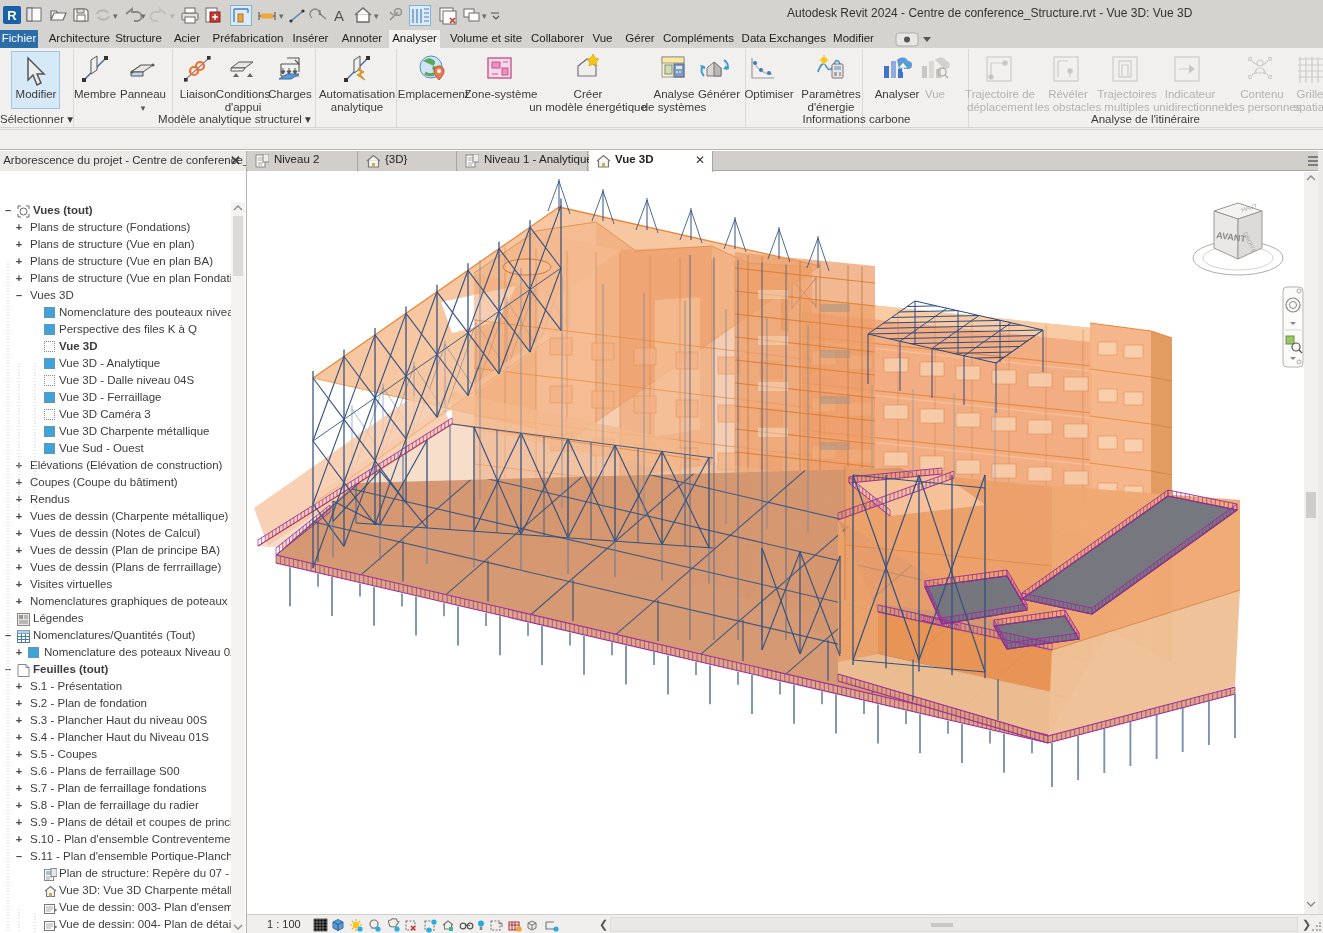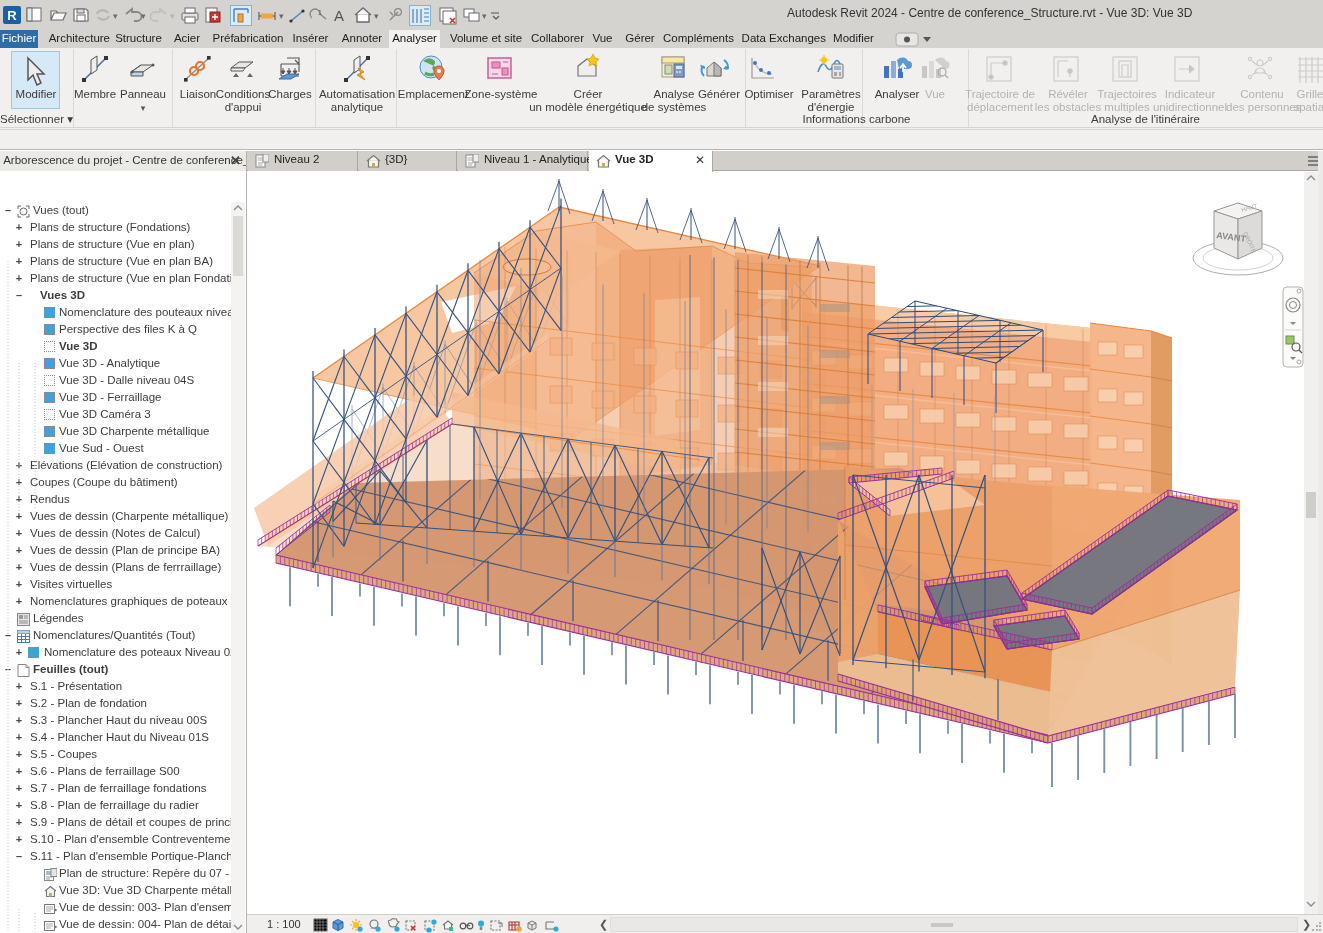--- a/index.html
+++ b/index.html
@@ -110,20 +110,21 @@
   </div>
 <div id="ribbon">
     <div class="rsep" style="left:73px"></div>
     <div class="rsep" style="left:172px"></div>
     <div class="rsep" style="left:315px"></div>
     <div class="rsep" style="left:396px"></div>
     <div class="rsep" style="left:745px"></div>
     <div class="rsep" style="left:862px"></div>
     <div class="rsep" style="left:968px"></div>
     <div class="rlabel" style="left:0px;width:73px">Sélectionner ▾</div>
+    <div class="rlabel" style="left:73px;width:323px">Modèle analytique structurel ▾</div>
     <div class="rlabel" style="left:745px;width:223px">Informations carbone</div>
     <div class="rlabel" style="left:968px;width:355px">Analyse de l'itinéraire</div>
     <div style="position:absolute;left:0;top:79px;width:1323px;height:1px;background:#d8d5d1"></div>
     <div style="position:absolute;left:11px;top:3px;width:49px;height:58px;background:#d6e9f6;border:1px solid #9fc6e2;"></div>
     <svg class="abs" style="left:24px;top:8px" width="26" height="30">
       <path d="M4 2 L20 18 L13 18 L17 27 L13 29 L9 19 L4 24 Z" fill="#ededeb" stroke="#555" stroke-width="1.5"></path>
     </svg>
     <div class="rbtn" style="left:12px;top:40px;width:48px;">Modifier</div>
     <svg class="abs" style="left:78px;top:4px" width="34" height="34">
       <path d="M6 28 L28 6" stroke="#4a6fa5" stroke-width="1.6"></path>
@@ -294,41 +295,41 @@
 <div id="midband"></div>
 <div id="browser">
 <div id="bheader">&nbsp;Arborescence du projet - Centre de conference_Str...<span style="position:absolute;right:5px;top:0px;color:#444;font-size:13px;font-weight:bold">✕</span></div>
 <div id="btree">
       <div class="trow">
         <span class="ex" style="left:3px">–</span>
         <svg class="ticon" style="left:17px;border:none;width:13px;height:13px" viewBox="0 0 13 13">
           <path d="M1 1 h3 M9 1 h3 M1 1 v3 M12 1 v3 M1 9 v3 M12 9 v3 M1 12 h3 M9 12 h3" stroke="#666" fill="none"></path>
           <circle cx="6.5" cy="6.5" r="3.5" fill="none" stroke="#666"></circle>
         </svg>
-        <span class="tlabel" style="left:33px;font-weight:normal">Vues (tout)</span>
+        <span class="tlabel" style="left:33px;font-weight:bold">Vues (tout)</span>
       </div>
       <div class="trow">
         <span class="ex" style="left:14px">+</span>
         <span class="tlabel" style="left:30px;font-weight:normal">Plans de structure (Fondations)</span>
       </div>
       <div class="trow">
         <span class="ex" style="left:14px">+</span>
         <span class="tlabel" style="left:30px;font-weight:normal">Plans de structure (Vue en plan)</span>
       </div>
       <div class="trow">
         <span class="ex" style="left:14px">+</span>
         <span class="tlabel" style="left:30px;font-weight:normal">Plans de structure (Vue en plan BA)</span>
       </div>
       <div class="trow">
         <span class="ex" style="left:14px">+</span>
         <span class="tlabel" style="left:30px;font-weight:normal">Plans de structure (Vue en plan Fondation)</span>
       </div>
       <div class="trow">
         <span class="ex" style="left:14px">–</span>
-        <span class="tlabel" style="left:40px;font-weight:bold">Vues 3D</span>
+        <span class="tlabel" style="left:30px;font-weight:normal">Vues 3D</span>
       </div>
       <div class="trow">
         <span class="ticon blu" style="left:44px"></span>
         <span class="tlabel" style="left:59px;font-weight:normal">Nomenclature des pouteaux niveau 02</span>
       </div>
       <div class="trow">
         <span class="ticon blu" style="left:44px"></span>
         <span class="tlabel" style="left:59px;font-weight:normal">Perspective des files K à Q</span>
       </div>
       <div class="trow">

